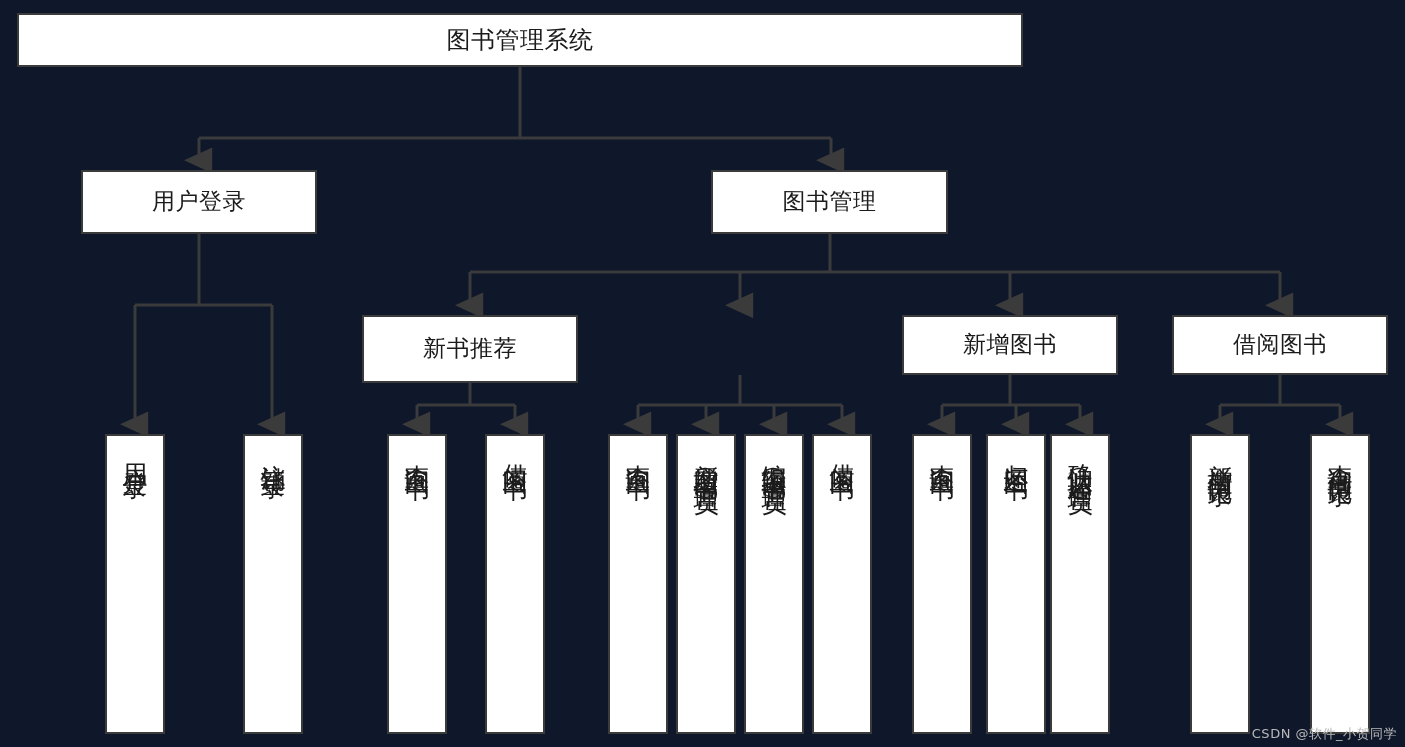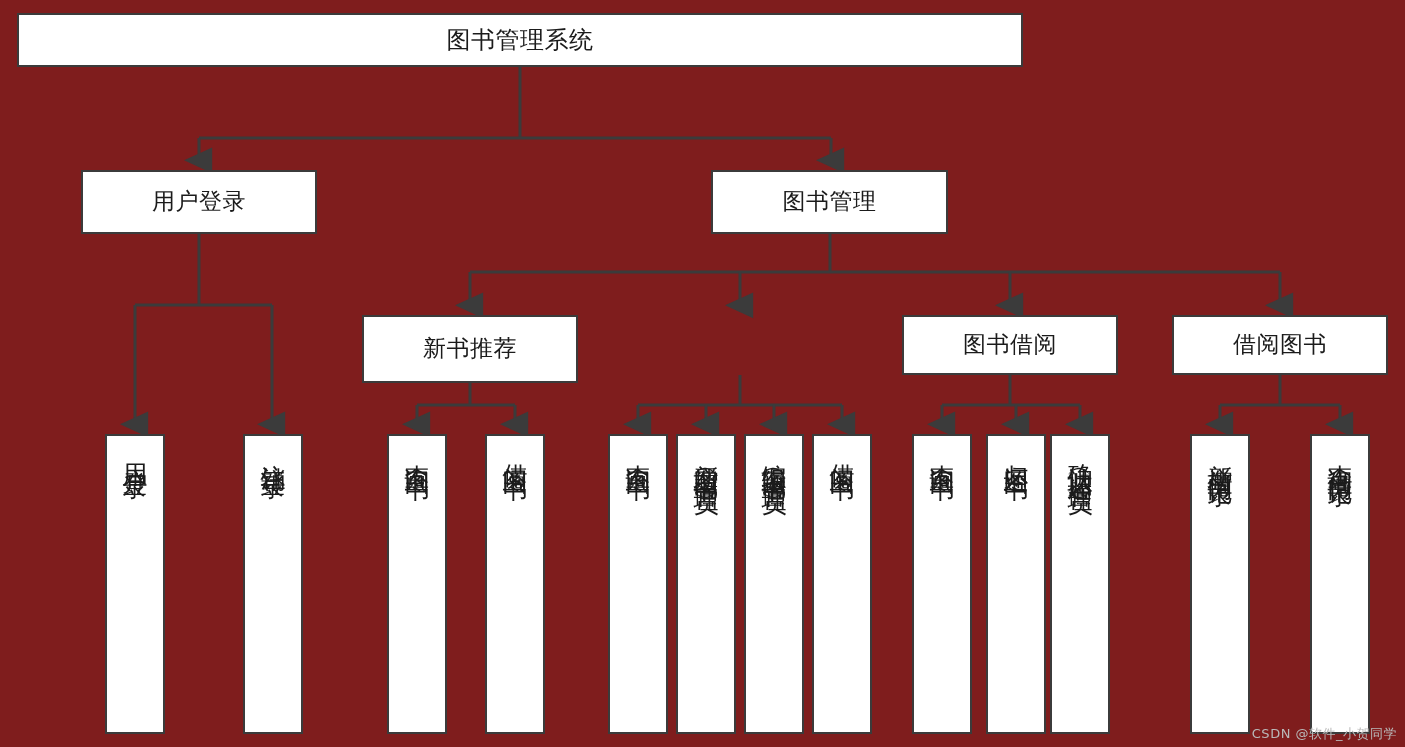--- a/index.html
+++ b/index.html
@@ -7,21 +7,21 @@
     padding: 0;
     background: #ffffff;
   }
   body {
     font-family: "DejaVu Sans", "Liberation Sans", sans-serif;
   }
   #canvas {
     position: relative;
     width: 1405px;
     height: 747px;
-    background: #7f1d1d;
+    background: #0f172a;
     overflow: hidden;
   }
   #edges {
     position: absolute;
     left: 0;
     top: 0;
     width: 1405px;
     height: 747px;
     pointer-events: none;
   }
@@ -135,21 +135,21 @@
     <span class="lbl">用户登录</span>
   </div>
   <div class="node h-node" style="left:711px; top:170px; width:237px; height:64px;">
     <span class="lbl">图书管理</span>
   </div>
 
   <div class="node h-node" style="left:362px; top:315px; width:216px; height:68px;">
     <span class="lbl">新书推荐</span>
   </div>
   <div class="node h-node" style="left:902px; top:315px; width:216px; height:60px;">
-    <span class="lbl">图书借阅</span>
+    <span class="lbl">新增图书</span>
   </div>
   <div class="node h-node" style="left:1172px; top:315px; width:216px; height:60px;">
     <span class="lbl">借阅图书</span>
   </div>
 
   <div class="node v-node" style="left:105px; top:434px; width:60px; height:300px;">
     <span class="lbl">用户登录</span>
   </div>
   <div class="node v-node" style="left:243px; top:434px; width:60px; height:300px;">
     <span class="lbl">注销登录</span>

